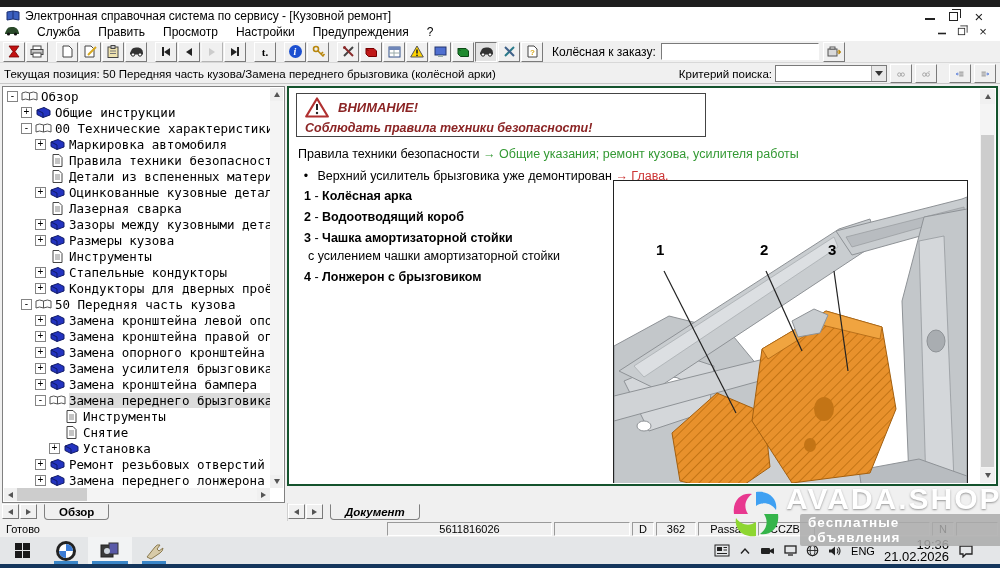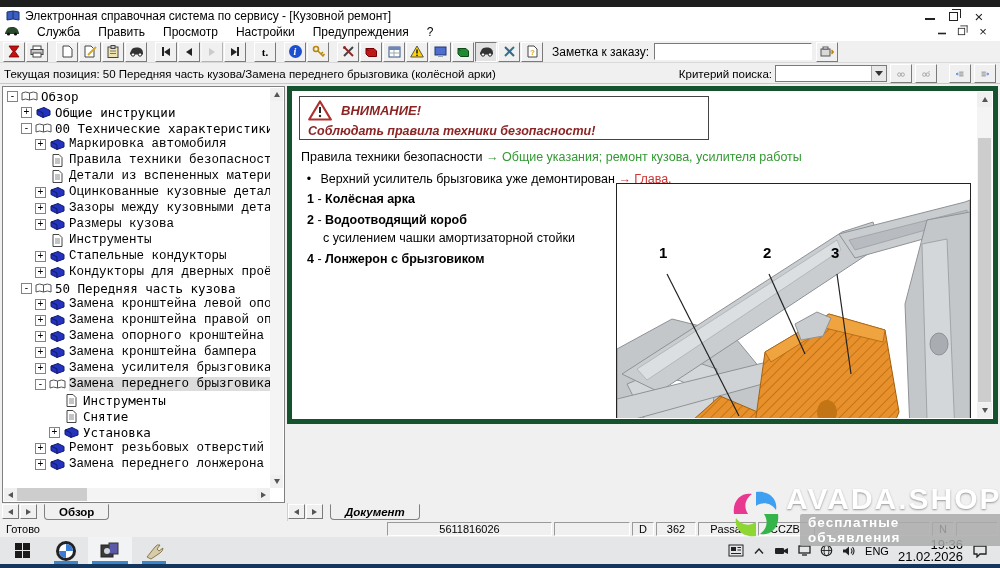--- a/index.html
+++ b/index.html
@@ -50,27 +50,27 @@
   .search-zone{margin-left:auto;display:flex;align-items:center;gap:3px;}
   .combo{width:112px;height:17px;background:#fff;border:1px solid #7a7a7a;display:flex;align-items:center;}
   .combo .cbtn{margin-left:auto;width:15px;height:100%;background:#e8e8e8;border-left:1px solid #aaa;
     display:flex;align-items:center;justify-content:center;}
   .combo .cbtn i{width:0;height:0;border-left:4px solid transparent;border-right:4px solid transparent;border-top:5px solid #333;}
   .sb{width:22px;height:19px;background:#f0f0f0;border:1px solid;border-color:#fff #7a7a7a #7a7a7a #fff;
     display:flex;align-items:center;justify-content:center;}
   
   .tree-panel{position:absolute;left:2px;top:86px;width:283px;height:417px;background:#fff;
     border:1px solid #808080;overflow:hidden;}
-  .doc-panel{position:absolute;left:287px;top:86px;width:711px;height:338px;background:#fff;
-    border:5px solid #14532d;}
+  .doc-panel{position:absolute;left:287px;top:86px;width:711px;height:400px;background:#fff;
+    border:2px solid #14532d;}
   
   .tree-rows{position:absolute;left:1px;top:1px;right:14px;bottom:14px;overflow:hidden;
     font-family:"DejaVu Sans Mono","Liberation Mono",monospace;font-size:12.5px;}
   .trow{height:16px;display:flex;align-items:center;white-space:nowrap;cursor:default;}
-  .lv0{padding-left:3px;} .lv1{padding-left:17px;} .lv2{padding-left:31px;font-family:Liberation Mono, monospace;} .lv3{padding-left:45px;}
+  .lv0{padding-left:3px;} .lv1{padding-left:17px;} .lv2{padding-left:31px;} .lv3{padding-left:45px;}
   .tg{width:11px;height:11px;border:1px solid #848484;background:#fff;margin-right:3px;flex:0 0 auto;
     display:flex;align-items:center;justify-content:center;font-size:10px;line-height:9px;font-family:"Liberation Sans",sans-serif;}
   .tg.plus::after{content:"+";margin-top:-1px;}
   .tg.minus::after{content:"-";margin-top:-2px;}
   .tg.none{visibility:hidden;}
   .ticon{width:17px;height:13px;margin-right:3px;flex:0 0 auto;}
   .tlabel{overflow:hidden;}
   .trow.sel .tlabel{background:#dcdcdc;}
   
   .vscroll{position:absolute;top:1px;right:1px;width:13px;bottom:14px;background:#f4f4f4;}
@@ -92,21 +92,21 @@
   .warn-title{font-weight:bold;font-style:italic;color:#8b2424;font-size:13px;}
   .warn-text{font-weight:bold;font-style:italic;color:#8b2424;font-size:12.5px;margin-top:3px;}
   .ruleline{position:absolute;left:8px;top:58px;white-space:nowrap;}
   .green-link{color:#339933;}
   .red-link{color:#cc3333;}
   .bulletline{position:absolute;left:8px;top:80px;white-space:nowrap;}
   .bulletline .dot{display:inline-block;width:16px;text-align:center;}
   .dlist{position:absolute;left:14px;top:100px;}
   .ditem{margin-bottom:7px;white-space:nowrap;}
   .ditem b{font-size:12.5px;}
-  .dsub{margin:-3px 0 7px 16px;white-space:nowrap;text-align:right;}
+  .dsub{margin:-3px 0 7px 4px;white-space:nowrap;text-align:right;}
   
   .figure{position:absolute;left:323px;top:91px;width:355px;height:325px;border:1px solid #222;background:#fff;}
   .figure svg{position:absolute;left:0;top:0;}
   .callout{position:absolute;font-weight:bold;font-size:15px;font-family:"Liberation Sans",sans-serif;}
   
   .tabrow{position:absolute;top:503px;height:18px;background:#f0f0f0;display:flex;align-items:flex-start;padding-top:1px;}
   .tabrow.ttr{left:2px;width:283px;}
   .tabrow.dtr{left:287px;width:711px;border-left:1px solid #d0d0d0;}
   .tabtn{width:17px;height:15px;background:#f0f0f0;border:1px solid;border-color:#fff #7a7a7a #7a7a7a #fff;
     display:flex;align-items:center;justify-content:center;margin-right:1px;}
@@ -120,21 +120,21 @@
   .sfield{border:1px solid;border-color:#9a9a9a #fff #fff #9a9a9a;display:flex;align-items:center;justify-content:center;padding:0 3px;}
   
   .taskbar{position:absolute;left:0;top:537px;width:100%;height:31px;background:#e4e6e8;}
   .tb-apps{position:absolute;left:0;top:0;height:27px;display:flex;align-items:center;}
   .tapp{width:44px;height:27px;display:flex;align-items:center;justify-content:center;position:relative;}
   .tapp.running::after{content:"";position:absolute;left:10px;right:10px;bottom:0;height:3px;background:#3a86c8;}
   .tapp.active{background:#f2f3f4;}
   .tapp.active::after{left:4px;right:4px;}
   .winlogo{width:15px;height:15px;display:grid;grid-template-columns:7px 7px;grid-template-rows:7px 7px;gap:1px;}
   .winlogo span{background:#1a1a1a;}
-  .tray{position:absolute;right:6px;top:0;height:27px;display:flex;align-items:center;gap:9px;font-size:11px;padding-right:6px;}
+  .tray{position:absolute;right:20px;top:0;height:27px;display:flex;align-items:center;gap:9px;font-size:11px;padding-right:6px;}
   .tray svg{display:block;}
   .clock{text-align:right;font-size:13px;line-height:12px;}
   .navy-strip{position:absolute;left:0;bottom:0;width:100%;height:4px;background:#14365c;}
   
   .watermark{position:absolute;left:728px;top:484px;z-index:50;display:flex;align-items:flex-start;pointer-events:none;}
   .wm-logo{width:56px;height:56px;flex:0 0 auto;margin-top:2px;}
   .wm-texts{margin-left:2px;}
   .wm-title{font-size:30px;font-weight:bold;color:#fff;letter-spacing:2px;line-height:30px;
     text-shadow:0 1px 2px rgba(90,90,90,.6);}
   .wm-sub{display:inline-block;background:rgba(170,170,170,.85);color:#fff;font-weight:bold;
@@ -300,21 +300,21 @@
         <line x1="2" y1="11" x2="11" y2="2" stroke="#2a7a8a" stroke-width="2"></line>
         <line x1="2" y1="2" x2="11" y2="11" stroke="#40628a" stroke-width="2"></line>
       </svg>
     </button>
     <button class="tb">
       <svg width="11" height="13" viewBox="0 0 11 13">
         <path d="M1 1 H7 L10 4 V12 H1 Z" fill="#fff" stroke="#444"></path>
         <text x="3" y="10" font-size="8" font-weight="bold" fill="#d7a81e">?</text>
       </svg>
     </button>
-    <span class="note-label">Заметка к заказу:</span>
+    <span class="note-label">Колёсная к заказу:</span>
     <input class="note-input" value="" style="">
     <button class="tb" style="margin-left:4px;">
       <svg width="14" height="12" viewBox="0 0 14 12">
         <rect x="1" y="3" width="9" height="7" fill="#d9d9d9" stroke="#555"></rect>
         <rect x="3" y="1" width="5" height="2" fill="#fff" stroke="#555"></rect>
         <path d="M10 6 L13.5 6 M11.5 4 L13.5 6 L11.5 8" stroke="#b8860b" fill="none" stroke-width="1.2"></path>
       </svg>
     </button>
   </div>
 
@@ -419,43 +419,53 @@
       </div>
       <div class="trow lv2">
         <span class="tg plus"></span>
         <span class="ticon"><svg viewBox="0 0 17 13" width="17" height="13">
               <path d="M2 4 L9 1.5 L15 4.5 L15 9 L8 11.5 L2 8.5 Z" fill="#2333c0" stroke="#101a66"></path>
               <path d="M2 4 L8 7 L8 11.5" fill="none" stroke="#101a66"></path>
             </svg></span>
         <span class="tlabel">Оцинкованные кузовные детали</span>
       </div>
       <div class="trow lv2">
-        <span class="tg plus"></span>
-        <span class="ticon"><svg viewBox="0 0 17 13" width="17" height="13">
-              <path d="M2 4 L9 1.5 L15 4.5 L15 9 L8 11.5 L2 8.5 Z" fill="#2333c0" stroke="#101a66"></path>
-              <path d="M2 4 L8 7 L8 11.5" fill="none" stroke="#101a66"></path>
-            </svg></span>
-        <span class="tlabel">Зазоры между кузовными деталями</span>
-      </div>
-      <div class="trow lv2">
-        <span class="tg plus"></span>
-        <span class="ticon"><svg viewBox="0 0 17 13" width="17" height="13">
-              <path d="M2 4 L9 1.5 L15 4.5 L15 9 L8 11.5 L2 8.5 Z" fill="#2333c0" stroke="#101a66"></path>
-              <path d="M2 4 L8 7 L8 11.5" fill="none" stroke="#101a66"></path>
-            </svg></span>
-        <span class="tlabel">Размеры кузова</span>
-      </div>
-      <div class="trow lv2">
         <span class="tg none"></span>
         <span class="ticon"><svg viewBox="0 0 17 13" width="17" height="13">
               <path d="M4 0.5 H10 L13 3.5 V12.5 H4 Z" fill="#fff" stroke="#444"></path>
               <line x1="6" y1="5" x2="11" y2="5" stroke="#888"></line>
               <line x1="6" y1="7" x2="11" y2="7" stroke="#888"></line>
               <line x1="6" y1="9" x2="11" y2="9" stroke="#888"></line>
             </svg></span>
+        <span class="tlabel">Лазерная сварка</span>
+      </div>
+      <div class="trow lv2">
+        <span class="tg plus"></span>
+        <span class="ticon"><svg viewBox="0 0 17 13" width="17" height="13">
+              <path d="M2 4 L9 1.5 L15 4.5 L15 9 L8 11.5 L2 8.5 Z" fill="#2333c0" stroke="#101a66"></path>
+              <path d="M2 4 L8 7 L8 11.5" fill="none" stroke="#101a66"></path>
+            </svg></span>
+        <span class="tlabel">Зазоры между кузовными деталями</span>
+      </div>
+      <div class="trow lv2">
+        <span class="tg plus"></span>
+        <span class="ticon"><svg viewBox="0 0 17 13" width="17" height="13">
+              <path d="M2 4 L9 1.5 L15 4.5 L15 9 L8 11.5 L2 8.5 Z" fill="#2333c0" stroke="#101a66"></path>
+              <path d="M2 4 L8 7 L8 11.5" fill="none" stroke="#101a66"></path>
+            </svg></span>
+        <span class="tlabel">Размеры кузова</span>
+      </div>
+      <div class="trow lv2">
+        <span class="tg none"></span>
+        <span class="ticon"><svg viewBox="0 0 17 13" width="17" height="13">
+              <path d="M4 0.5 H10 L13 3.5 V12.5 H4 Z" fill="#fff" stroke="#444"></path>
+              <line x1="6" y1="5" x2="11" y2="5" stroke="#888"></line>
+              <line x1="6" y1="7" x2="11" y2="7" stroke="#888"></line>
+              <line x1="6" y1="9" x2="11" y2="9" stroke="#888"></line>
+            </svg></span>
         <span class="tlabel">Инструменты</span>
       </div>
       <div class="trow lv2">
         <span class="tg plus"></span>
         <span class="ticon"><svg viewBox="0 0 17 13" width="17" height="13">
               <path d="M2 4 L9 1.5 L15 4.5 L15 9 L8 11.5 L2 8.5 Z" fill="#2333c0" stroke="#101a66"></path>
               <path d="M2 4 L8 7 L8 11.5" fill="none" stroke="#101a66"></path>
             </svg></span>
         <span class="tlabel">Стапельные кондукторы</span>
       </div>
@@ -498,29 +508,29 @@
               <path d="M2 4 L8 7 L8 11.5" fill="none" stroke="#101a66"></path>
             </svg></span>
         <span class="tlabel">Замена опорного кронштейна п</span>
       </div>
       <div class="trow lv2">
         <span class="tg plus"></span>
         <span class="ticon"><svg viewBox="0 0 17 13" width="17" height="13">
               <path d="M2 4 L9 1.5 L15 4.5 L15 9 L8 11.5 L2 8.5 Z" fill="#2333c0" stroke="#101a66"></path>
               <path d="M2 4 L8 7 L8 11.5" fill="none" stroke="#101a66"></path>
             </svg></span>
+        <span class="tlabel">Замена усилителя брызговика</span>
+      </div>
+      <div class="trow lv2">
+        <span class="tg plus"></span>
+        <span class="ticon"><svg viewBox="0 0 17 13" width="17" height="13">
+              <path d="M2 4 L9 1.5 L15 4.5 L15 9 L8 11.5 L2 8.5 Z" fill="#2333c0" stroke="#101a66"></path>
+              <path d="M2 4 L8 7 L8 11.5" fill="none" stroke="#101a66"></path>
+            </svg></span>
         <span class="tlabel">Замена кронштейна бампера</span>
-      </div>
-      <div class="trow lv2">
-        <span class="tg plus"></span>
-        <span class="ticon"><svg viewBox="0 0 17 13" width="17" height="13">
-              <path d="M2 4 L9 1.5 L15 4.5 L15 9 L8 11.5 L2 8.5 Z" fill="#2333c0" stroke="#101a66"></path>
-              <path d="M2 4 L8 7 L8 11.5" fill="none" stroke="#101a66"></path>
-            </svg></span>
-        <span class="tlabel">Замена усилителя брызговика</span>
       </div>
       <div class="trow lv2 sel">
         <span class="tg minus"></span>
         <span class="ticon"><svg viewBox="0 0 17 13" width="17" height="13">
               <path d="M1 3 Q4.5 1 8.5 3 Q12.5 1 16 3 L16 10 Q12.5 8 8.5 10 Q4.5 8 1 10 Z" fill="#fdfdfd" stroke="#555"></path>
               <line x1="8.5" y1="3" x2="8.5" y2="10" stroke="#555"></line>
             </svg></span>
         <span class="tlabel">Замена переднего брызговика</span>
       </div>
       <div class="trow lv3">
@@ -614,20 +624,25 @@
       <div class="dlist">
         <div class="ditem">
           <b>1</b>
           <span>-</span>
           <b>Колёсная арка</b>
         </div>
         <div class="ditem">
           <b>2</b>
           <span>-</span>
           <b>Водоотводящий короб</b>
+        </div>
+        <div class="ditem">
+          <b>3</b>
+          <span>-</span>
+          <b>Чашка амортизаторной стойки</b>
         </div>
         <div class="dsub">с усилением чашки амортизаторной стойки</div>
         <div class="ditem">
           <b>4</b>
           <span>-</span>
           <b>Лонжерон с брызговиком</b>
         </div>
       </div>
 
       <div class="figure">

